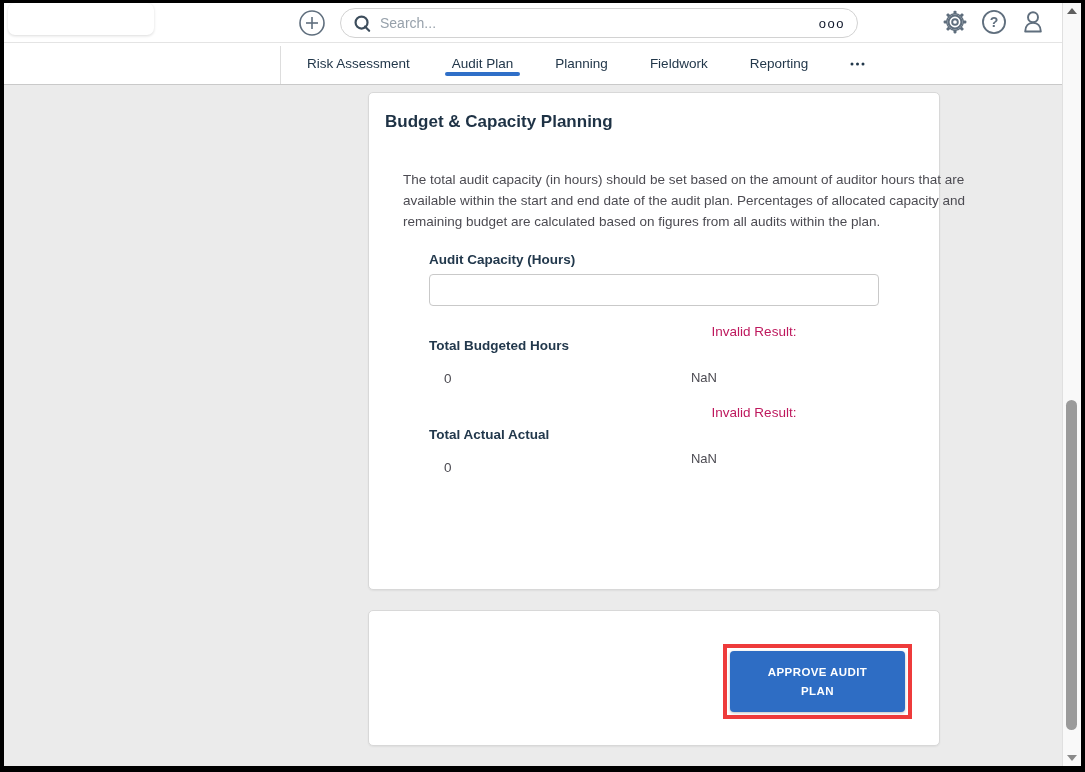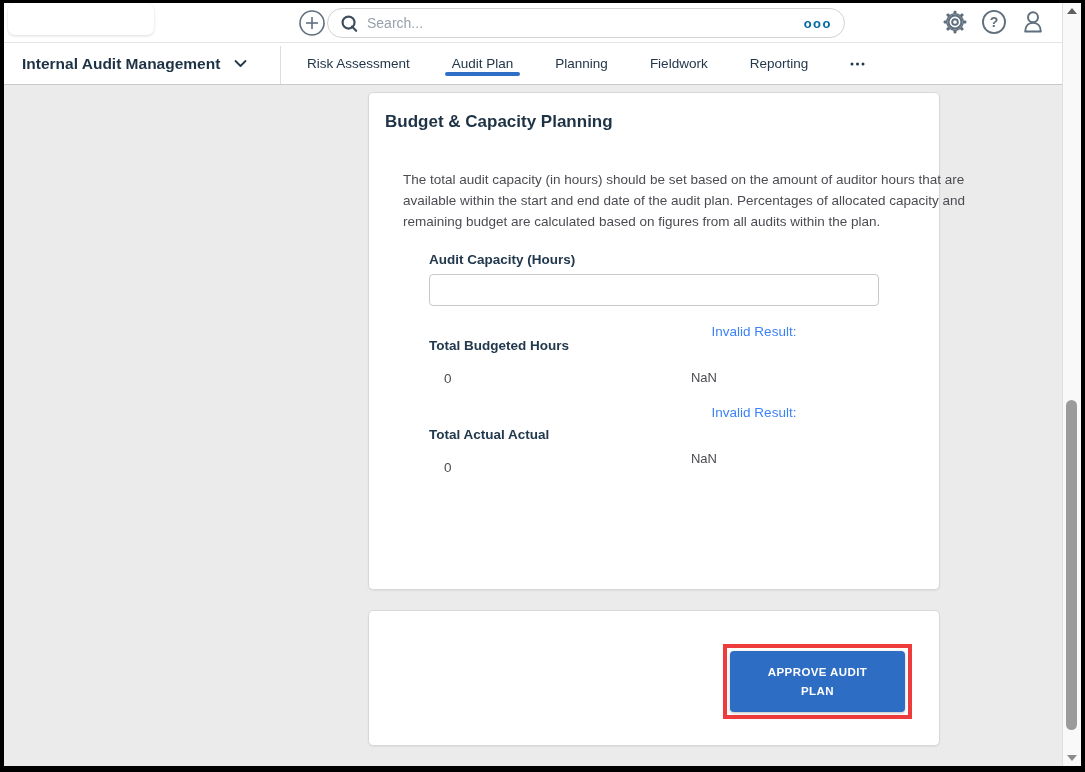--- a/index.html
+++ b/index.html
@@ -11,27 +11,27 @@
     background:#ebebeb;
     overflow:hidden;
   }
   .app { position:relative; width:100%; height:100%; background:#ebebeb; overflow:hidden; }
 
   
   .row1 { position:relative; height:40px; background:#fff; border-bottom:1px solid #e4e4e4; }
   .logo-box { position:absolute; left:4px; top:0; width:146px; height:32px; background:#fff;
               border-radius:7px; box-shadow:0 1px 3px rgba(0,0,0,.14); }
   .plus-btn { position:absolute; left:294px; top:6px; width:28px; height:28px; cursor:pointer; }
-  .search-pill { position:absolute; left:323px; top:5px; width:518px; height:30px;
+  .search-pill { position:absolute; left:336px; top:5px; width:518px; height:30px;
                  border:1px solid #d2d2d2; border-radius:16px; background:#fff;
                  display:flex; align-items:center; padding:0 12px; gap:8px; }
   .search-pill input { flex:1; border:none; outline:none; font-family:"Liberation Sans",sans-serif;
                        font-size:14px; color:#4c5a66; background:transparent; }
   .search-pill input::placeholder { color:#97a1ab; }
-  .ooo { color:#0369a1; font-size:13px; font-weight:700; letter-spacing:1.5px; cursor:pointer; line-height:1; }
+  .ooo { color:#0f172a; font-size:13px; font-weight:400; letter-spacing:1.5px; cursor:pointer; line-height:1; }
   .top-icons { position:absolute; left:938px; top:6px; display:flex; gap:13px; }
   .top-icons .ticon { width:26px; height:26px; cursor:pointer; }
 
   
   .row2 { position:relative; height:42px; background:#fff; border-bottom:1px solid #c9c9c9;
           display:flex; align-items:center; }
   .app-title-wrap { display:flex; align-items:center; gap:14px; padding-left:18px; cursor:pointer; }
   .app-title { font-size:15.5px; font-weight:700; color:#1e3245; }
   .nav-divider { position:absolute; left:276px; top:3px; bottom:0; width:0; border-left:1px solid #ddd; }
   .tabs { position:absolute; left:303px; top:0; height:100%; display:flex; gap:42px; align-items:center; }
@@ -61,21 +61,21 @@
 
   .stats { display:flex; }
   .stats-left { width:225px; }
   .stats-right { width:225px; }
   .stats-right-inner { width:200px; text-align:center; }
   .stat-label { font-size:13.5px; font-weight:700; color:#22384c; line-height:18px; }
   .stat-value { font-size:13.5px; color:#4c4b52; line-height:18px; }
   .stats-left .stat-label { margin-top:31px; }
   .stats-left .stat-value { margin-top:15px; padding-left:15px; }
   .stats-right-inner .stat-label { margin-top:31px; }
-  .stats-right-inner .stat-status { margin-top:17px; font-size:13.5px; color:#3b82f6; line-height:18px; }
+  .stats-right-inner .stat-status { margin-top:17px; font-size:13.5px; color:#be185d; line-height:18px; }
   .stats-right-inner .stat-nan { margin-top:28px; font-size:13px; color:#4c4b52; line-height:18px;
                                  transform:translateX(-50px); }
   .stats-right-inner .stat-label.second { margin-top:38px; }
   .stats-left .stat-label.second { margin-top:38px; }
 
   
   .annotation-box { position:absolute; top:33px; right:27px; border:4px solid #ee3b3b; padding:3px; }
   .approve-btn { display:flex; align-items:center; justify-content:center; text-align:center;
                  width:175px; height:61px; background:#2e6dc4; color:#fff; border:none;
                  border-radius:4px; font-family:"Liberation Sans",sans-serif; font-size:11.5px;
@@ -153,28 +153,20 @@
       <span class="ticon">
         <svg width="26" height="26" viewBox="0 0 24 24">
           <circle cx="12" cy="7.6" r="4.6" fill="none" stroke="#5f6e7d" stroke-width="1.8"></circle>
           <path d="M4.8 20.8 c0-5.4 3.4-8 7.2-8 s7.2 2.6 7.2 8 z" fill="none" stroke="#5f6e7d" stroke-width="1.8" stroke-linejoin="round"></path>
         </svg>
       </span>
     </div>
   </div>
 
   <div class="row2">
-    <div class="app-title-wrap">
-      <span class="app-title">Internal Audit Management</span>
-      <span>
-        <svg width="13" height="9" viewBox="0 0 13 9">
-          <polyline points="1.5,2 6.5,7 11.5,2" fill="none" stroke="#22374a" stroke-width="1.8" stroke-linecap="round" stroke-linejoin="round"></polyline>
-        </svg>
-      </span>
-    </div>
     <div class="nav-divider"></div>
     <div class="tabs">
       <div class="tab">Risk Assessment</div>
       <div class="tab active">Audit Plan</div>
       <div class="tab">Planning</div>
       <div class="tab">Fieldwork</div>
       <div class="tab">Reporting</div>
       <div class="tab-more">
         <span>
           <svg width="15" height="4" viewBox="0 0 15 4">

